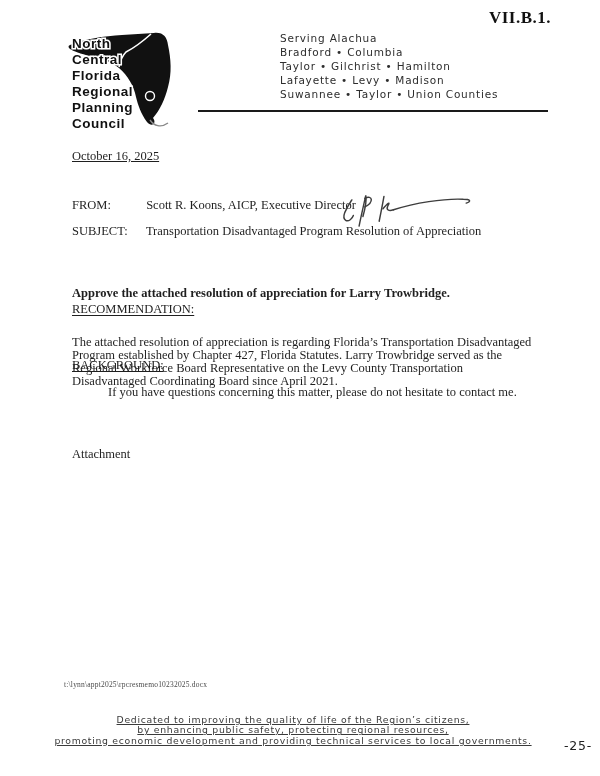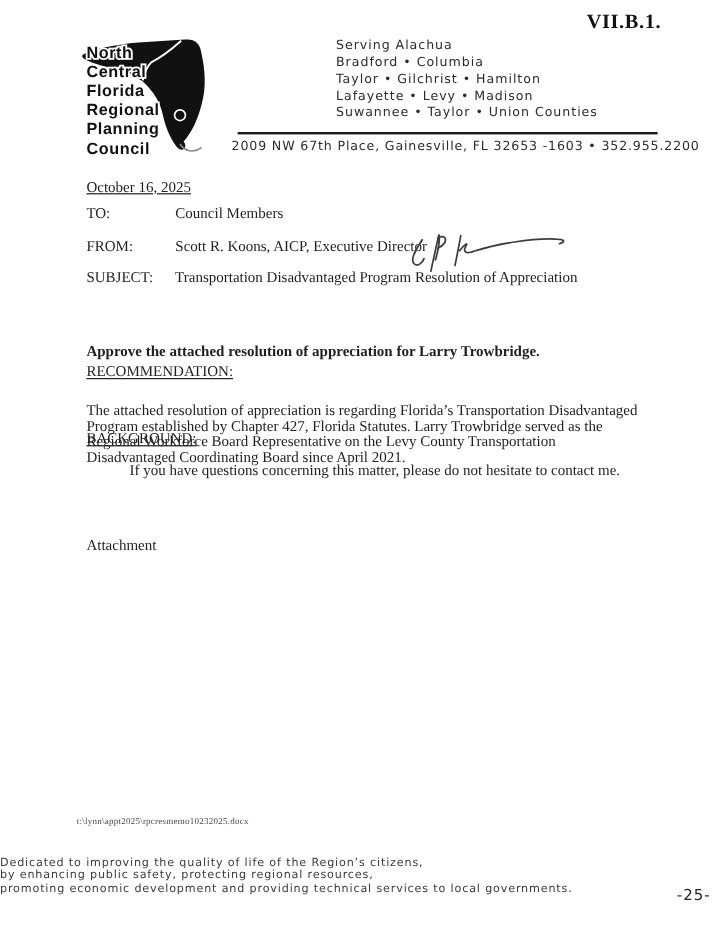--- a/index.html
+++ b/index.html
@@ -55,24 +55,25 @@
   .para-background { position: absolute; left: 72px; top: 336px; width: 466px; line-height: 13px; }
   .para-closing { position: absolute; left: 72px; top: 386px; width: 466px; margin-left: 36px; }
   .attachment-note { position: absolute; left: 72px; top: 448px; }
   .file-path {
     position: absolute; left: 64px; top: 680px;
     font-size: 7.5px; color: #4a4a4a; letter-spacing: 0.2px;
   }
   
   .dedication {
     position: absolute; left: 0; top: 715px; width: 586px;
-    text-align: left;
+    text-align: center;
     font-family: "DejaVu Sans", sans-serif;
     font-size: 9.3px; letter-spacing: 0.7px; color: #3a3a3a;
     line-height: 10.3px;
+    text-decoration: underline;
   }
   .page-number {
     position: absolute; left: 527px; top: 738px;
     font-family: "DejaVu Sans", sans-serif;
     font-size: 12.5px; letter-spacing: 0.8px; color: #222; margin-left: 37px;
   }
 </style>
 </head>
 <body>
 
@@ -103,28 +104,23 @@
 
   <div class="serving">
     <div>Serving Alachua</div>
     <div>Bradford • Columbia</div>
     <div>Taylor • Gilchrist • Hamilton</div>
     <div>Lafayette • Levy • Madison</div>
     <div>Suwannee • Taylor • Union Counties</div>
   </div>
 
   <div class="head-rule"></div>
-  <div class="address">2009 NW 67th Place, Gainesville, FL 32653 -1603 • 352.955.2200</div>
 
   <div class="body-text date-line">October 16, 2025</div>
 
-  <div class="body-text memo-row row-to">
-    <span class="memo-label">TO:</span>
-    <span>Council Members</span>
-  </div>
 
   <div class="body-text memo-row row-from">
     <span class="memo-label">FROM:</span>
     <span>Scott R. Koons, AICP, Executive Director</span>
   </div>
 
   <svg class="signature-svg" width="146" height="44" viewBox="0 0 150 46" aria-hidden="true">
     <g stroke="#3d3d3d" stroke-width="1.5" fill="none" stroke-linecap="round">
       <path d="M12,31 C17,20 22,14 18,20 C14,26 8,36 13,39 C16,41 20,37 21,34"></path>
       <path d="M27,45 C29,35 32,22 34,13 C35,18 33,28 31,35"></path>

